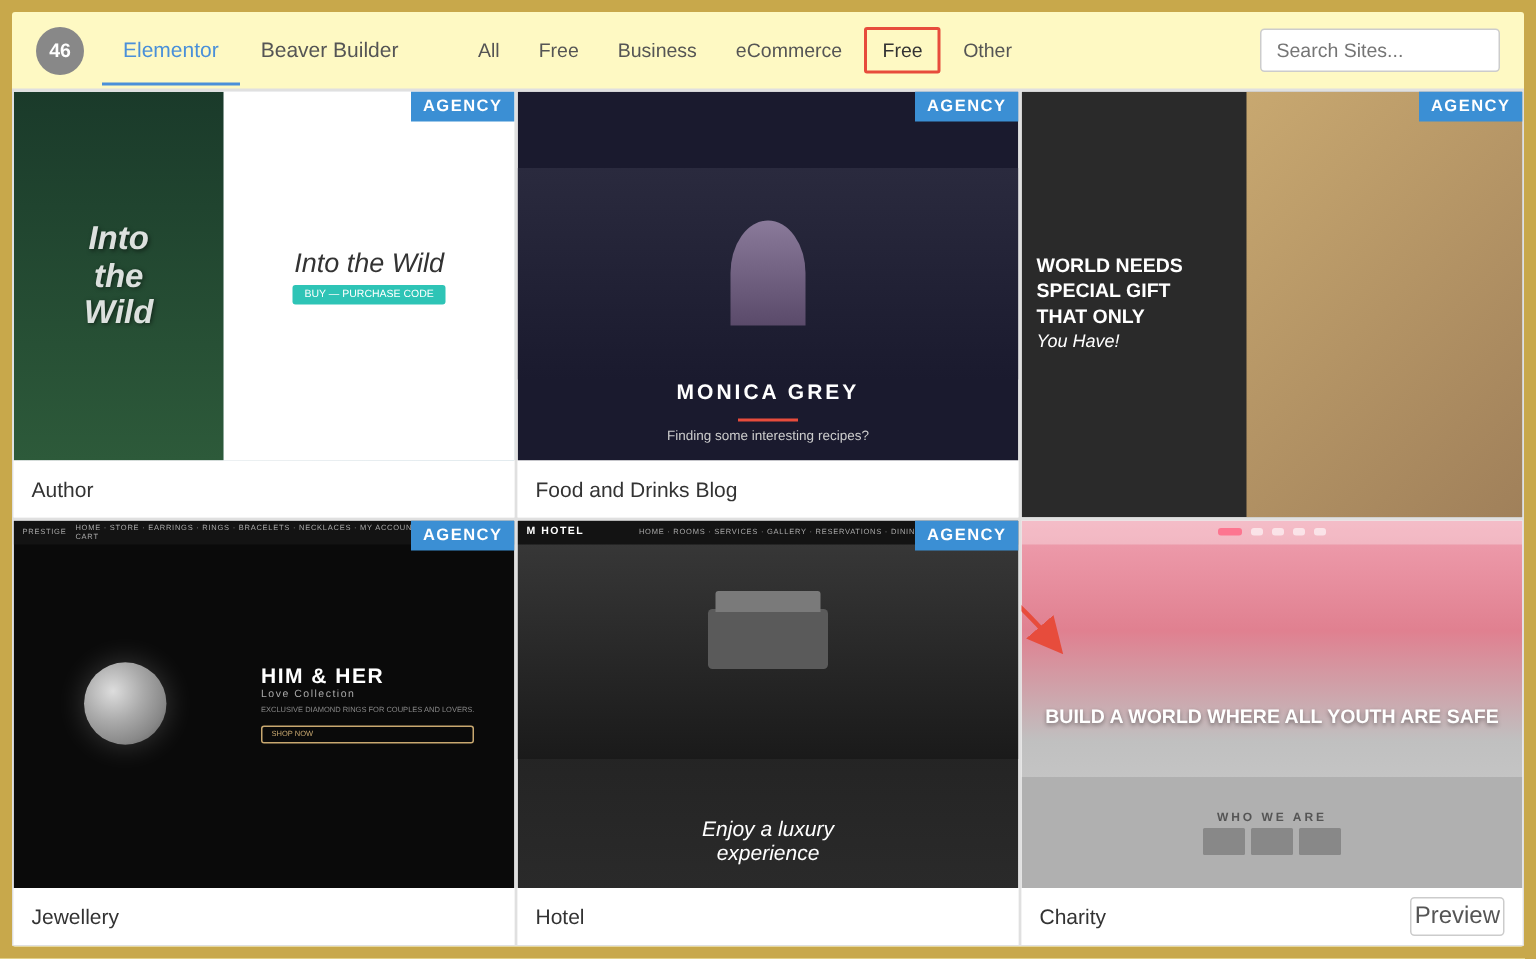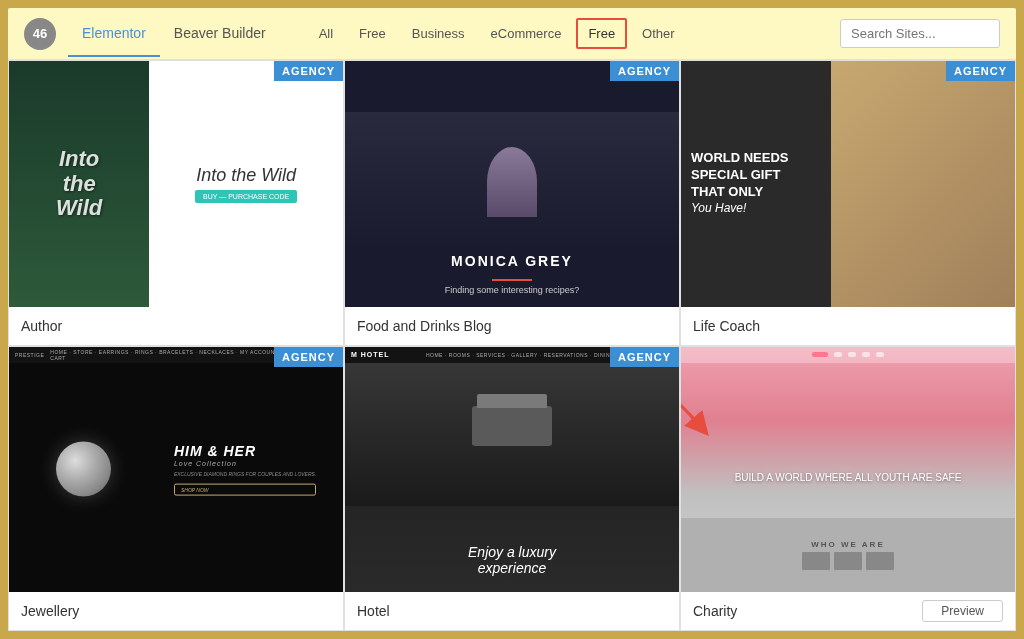--- a/index.html
+++ b/index.html
@@ -136,22 +136,22 @@
       display: flex;
       align-items: center;
       justify-content: space-between;
       height: 38px;
       flex-shrink: 0;
     }
     .preview-btn {
       background: #fff;
       border: 1px solid #ccc;
       border-radius: 3px;
-      padding: 3px 18px;
-      font-size: 12px;
+      padding: 3px 2px;
+      font-size: 16px;
       color: #555;
       cursor: pointer;
     }
     
     
     .card-author-bg {
       width: 100%;
       height: 100%;
       background: linear-gradient(135deg, #e8f4f8 60%, #b0d8e8 100%);
       display: flex;
@@ -337,21 +337,20 @@
       top: 50%;
       transform: translateY(-50%);
     }
     .jewel-text-block {
       position: absolute;
       right: 8%;
       top: 50%;
       transform: translateY(-50%);
       color: #fff;
       text-align: left;
-      font-style: italic;
     }
     .jewel-title {
       font-size: 14px;
       font-weight: bold;
       text-transform: uppercase;
       letter-spacing: 1px;
       line-height: 1.2;
     }
     .jewel-subtitle {
       font-size: 7px;
@@ -476,22 +475,22 @@
       height: 5px;
       background: rgba(255,100,130,0.8);
       border-radius: 2px;
     }
     .charity-nav-dot.sm {
       width: 8px;
       background: rgba(255,255,255,0.6);
     }
     .charity-tagline {
       color: #fff;
-      font-size: 10px;
-      font-weight: normal;
+      font-size: 13px;
+      font-weight: bold;
       text-align: right;
       text-transform: uppercase;
       text-shadow: 0 1px 3px rgba(0,0,0,0.4);
       padding: 4px 8px;
       margin-top: 16px;
     }
     .charity-cta-btn {
       background: rgba(40,40,40,0.85);
       color: #fff;
       font-size: 12px;
@@ -599,23 +598,20 @@
     <div class="card">
       <div class="card-image-wrap">
         <div class="card-badge">AGENCY</div>
         <div class="card-life-bg">
           <div class="life-bg-img"></div>
           <div class="life-text-overlay">
             WORLD NEEDS<br>SPECIAL GIFT<br>THAT ONLY<br>
             <span class="life-cursive">You Have!</span>
           </div>
         </div>
-      </div>
-      <div class="card-label">
-        <span>Life Coach</span>
       </div>
     </div>
 
     <div class="card">
       <div class="card-image-wrap">
         <div class="card-badge">AGENCY</div>
         <div class="card-jewel-bg">
           <div class="jewel-nav">
             <span class="jewel-nav-text">PRESTIGE</span>
             <span class="jewel-nav-text">HOME · STORE · EARRINGS · RINGS · BRACELETS · NECKLACES · MY ACCOUNT · CART</span>

